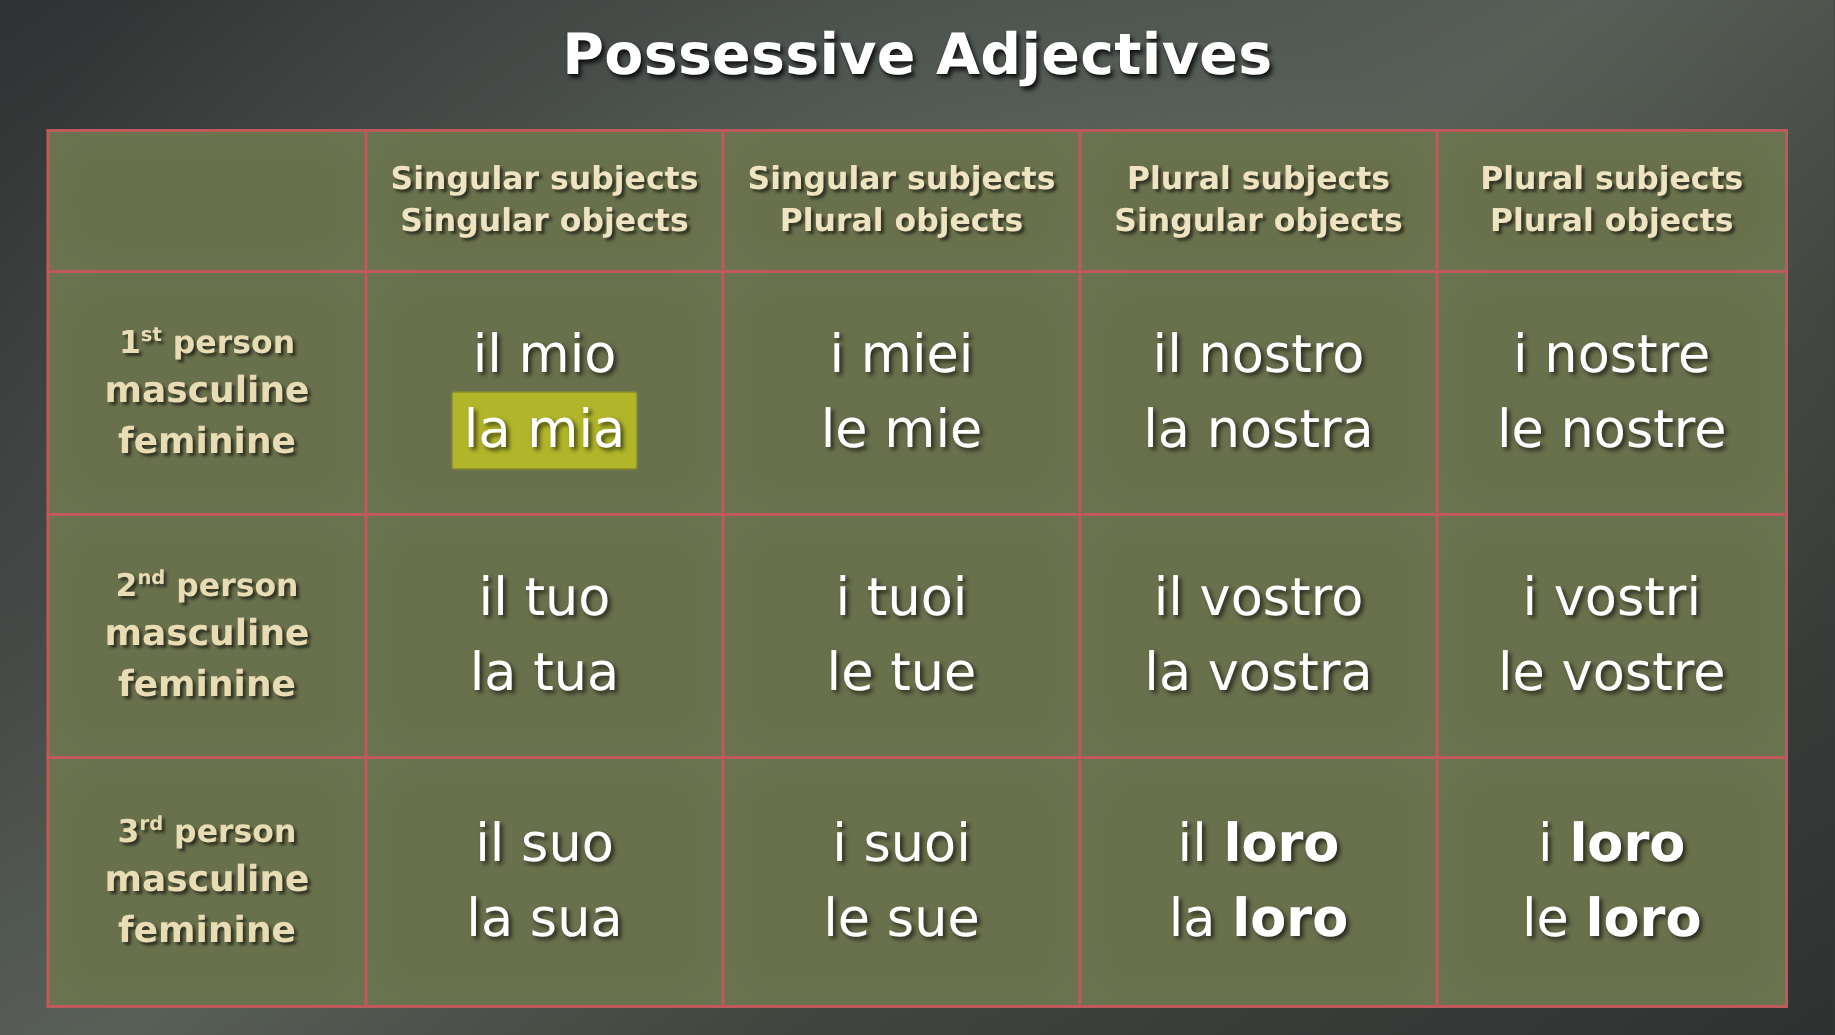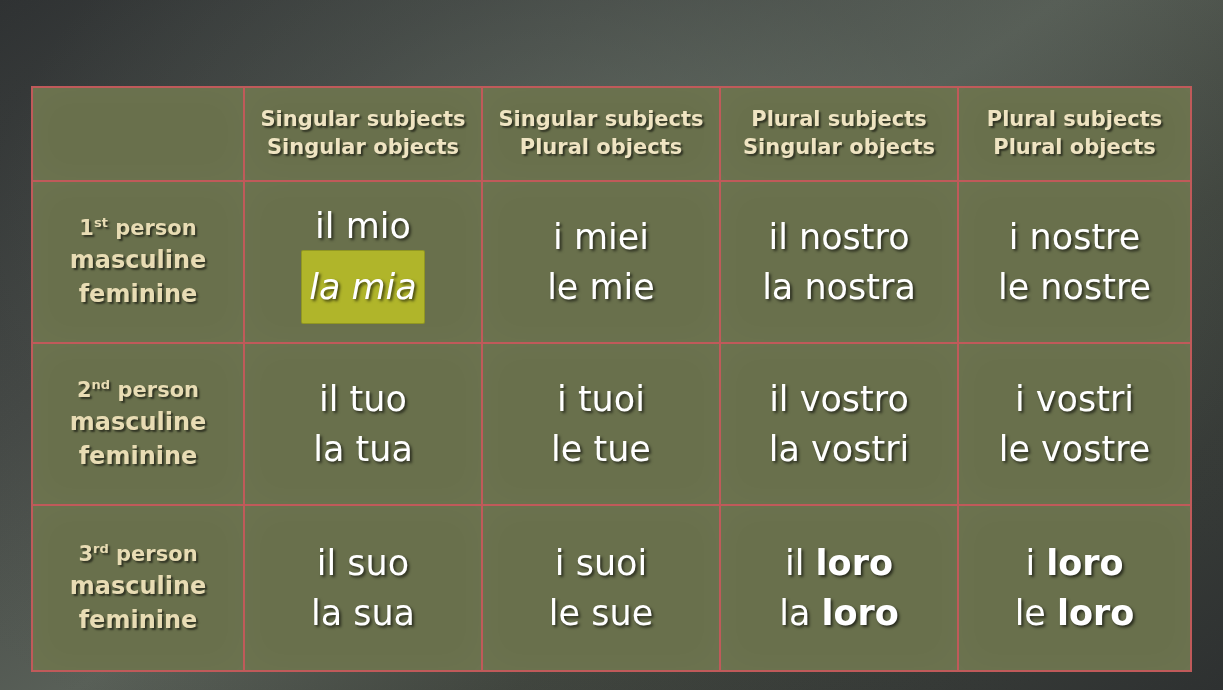--- a/index.html
+++ b/index.html
@@ -122,31 +122,31 @@
     line-height: 1.44;
     text-shadow: 2px 2px 3px rgba(0,0,0,0.62);
     white-space: nowrap;
   }
   .forms .line { display: block; }
   .forms .line b {
     font-weight: bold;
   }
   .forms .line.hl {
     background: #b0b52a;
-    padding: 11px 7px;
+    padding: 0 7px;
     border-radius: 1px;
     box-shadow: 0 0 0 1px rgba(150,155,30,0.9);
-    font-style: italic;
   }
 </style>
 </head>
 <body>
 
 <div id="slide">
 
+  <div id="title">Possessive Adjectives</div>
 
   <div id="table-wrap">
     <table class="grid">
       <colgroup>
         <col class="c-label">
         <col class="c-ss">
         <col class="c-sp">
         <col class="c-ps">
         <col class="c-pp">
       </colgroup>
@@ -227,21 +227,21 @@
             </td>
             <td>
               <div class="forms">
                 <span class="line"><span>i tuoi</span></span>
                 <span class="line"><span>le tue</span></span>
               </div>
             </td>
             <td>
               <div class="forms">
                 <span class="line"><span>il vostro</span></span>
-                <span class="line"><span>la vostri</span></span>
+                <span class="line"><span>la vostra</span></span>
               </div>
             </td>
             <td>
               <div class="forms">
                 <span class="line"><span>i vostri</span></span>
                 <span class="line"><span>le vostre</span></span>
               </div>
             </td>
           </tr>
           <tr class="body-row row-3">

